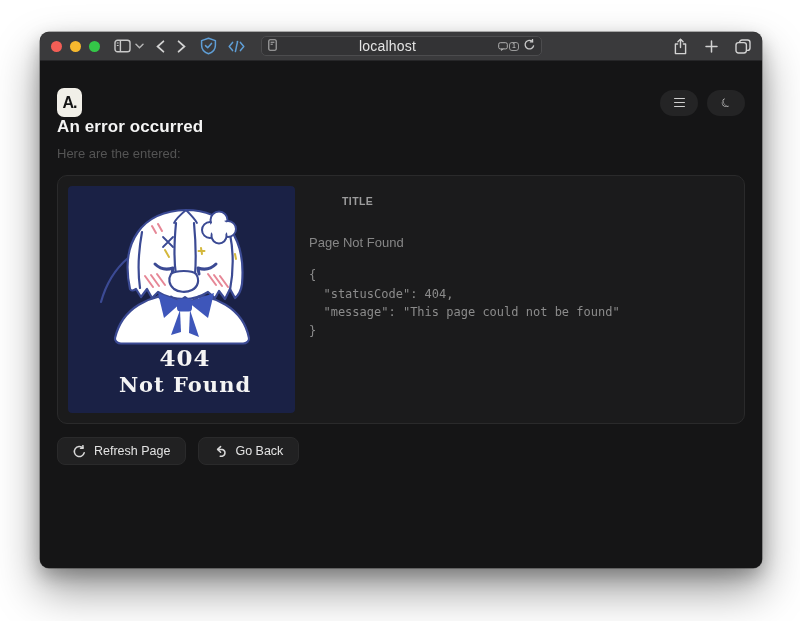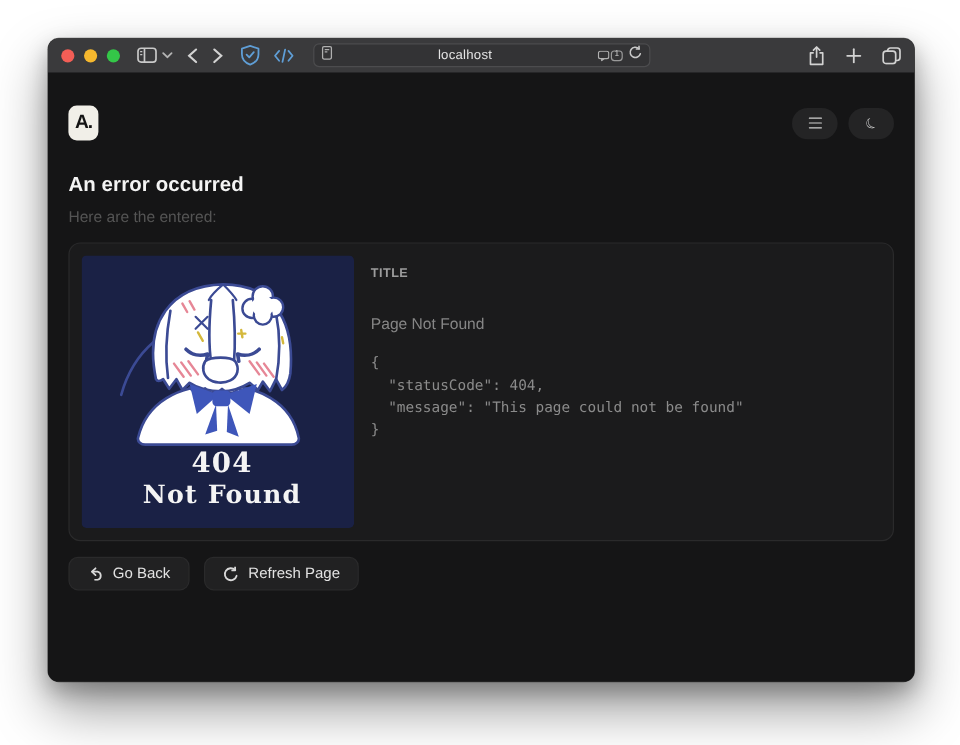--- a/index.html
+++ b/index.html
@@ -24,21 +24,21 @@
   .lights { display:flex; gap:8px; margin-right:14px; }
   .light { width:11px; height:11px; border-radius:50%; }
   .tbtn { display:flex; align-items:center; justify-content:center; color:#c9c9c9; height:22px; }
   .tbtn svg { display:block; }
   .chev-mini { margin:0 10px 0 4px; }
   .addr {
     flex:1; max-width:281px; height:20px; margin:0 18px 0 16px;
     background:#333335; border:1px solid #4c4c4e; border-radius:5px;
     display:flex; align-items:center; padding:0 6px; gap:5px;
   }
-  .addr .url { flex:1; text-align:center; font-size:11px; color:#e4e4e4; letter-spacing:.2px; }
+  .addr .url { flex:1; text-align:center; font-size:14px; color:#e4e4e4; letter-spacing:.2px; }
   .addr-right { display:flex; align-items:center; gap:5px; }
   .badge {
     font-size:7px; color:#cfcfcf; border:1px solid #9a9a9a; border-radius:3px;
     padding:0 2px; line-height:8px; height:9px; display:flex; align-items:center;
   }
   .tb-right { margin-left:auto; display:flex; align-items:center; gap:17px; }
   
   .content { height:507px; background:#151516; padding:0 17px; }
   .site-header { display:flex; align-items:center; justify-content:space-between; padding-top:27px; }
   .logo {
@@ -47,30 +47,30 @@
     display:flex; align-items:center; justify-content:center; cursor:pointer;
   }
   .header-actions { display:flex; gap:9px; }
   .pill {
     width:38px; height:26px; border-radius:13px; background:#242425; border:none;
     display:flex; align-items:center; justify-content:center; color:#cfcfcf; cursor:pointer;
   }
   .hamburger { display:flex; flex-direction:column; gap:2.5px; }
   .hamburger span { display:block; width:11px; height:1.6px; background:#cfcfcf; border-radius:1px; }
   .moon { font-size:12px; transform:rotate(-28deg); color:#cfcfcf; font-family:"DejaVu Sans", sans-serif; }
-  h1.heading { margin-top:27px; font-size:17px; font-weight:bold; color:#f4f4f4; letter-spacing:.1px; }
+  h1.heading { font-size:17px; font-weight:bold; color:#f4f4f4; letter-spacing:.1px; }
   p.subheading { margin-top:9px; font-size:13px; color:#545454; }
   
   .card {
     margin-top:14px; background:#1b1b1c; border:1px solid #2a2a2b; border-radius:10px;
     padding:10px; display:flex; gap:14px;
   }
   .illu { width:227px; height:227px; border-radius:4px; flex:none; display:block; }
   .fields { flex:1; padding-top:9px; }
-  .f-label { font-size:10.5px; font-weight:bold; color:#9c9c9c; letter-spacing:.4px; margin-bottom:9px; }
+  .f-label { font-size:10.5px; font-weight:bold; color:#9c9c9c; letter-spacing:.4px; margin-bottom:9px;margin-left:33px; }
   .f-value { font-size:13px; color:#868686; margin-bottom:18px;margin-top:28px; }
   .f-json {
     font-family:"DejaVu Sans Mono", monospace; font-size:12px; line-height:1.55;
     color:#8b8b8b; white-space:pre; margin-top:-2px;
   }
   
   .actions { display:flex; gap:12px; margin-top:13px; }
   .act-btn {
     height:28px; padding:0 15px; background:#212122; border:1px solid #2a2a2b; border-radius:8px;
     color:#e2e2e2; font-size:12.5px; font-family:"Liberation Sans", sans-serif;
@@ -294,32 +294,32 @@
         <pre class="f-json">{
   "statusCode": 404,
   "message": "This page could not be found"
 }</pre>
       </div>
     </div>
 
     <div class="actions">
       <button class="act-btn">
         <span>
+          <svg width="13" height="13" viewBox="0 0 13 13" fill="none" stroke="#d8d8d8" stroke-width="1.5" stroke-linecap="round" stroke-linejoin="round">
+            <path d="M11.2,7.8 A5,5 0 1 1 9.9,3"></path>
+            <polyline points="9.9,0.6 10,3.2 7.5,3.3"></polyline>
+          </svg>
+        </span>
+        <span>Refresh Page</span>
+      </button>
+      <button class="act-btn">
+        <span>
           <svg width="13" height="12" viewBox="0 0 13 12" fill="none" stroke="#d8d8d8" stroke-width="1.5" stroke-linecap="round" stroke-linejoin="round">
             <path d="M4,4.4 H8.3 A3.5,3.5 0 0 1 8.3,11.2 H6.2"></path>
             <polyline points="6.6,1.6 3.6,4.4 6.6,7.2"></polyline>
           </svg>
         </span>
         <span>Go Back</span>
       </button>
-      <button class="act-btn">
-        <span>
-          <svg width="13" height="13" viewBox="0 0 13 13" fill="none" stroke="#d8d8d8" stroke-width="1.5" stroke-linecap="round" stroke-linejoin="round">
-            <path d="M11.2,7.8 A5,5 0 1 1 9.9,3"></path>
-            <polyline points="9.9,0.6 10,3.2 7.5,3.3"></polyline>
-          </svg>
-        </span>
-        <span>Refresh Page</span>
-      </button>
     </div>
 
   </div>
 </div>
 
 </body></html>

